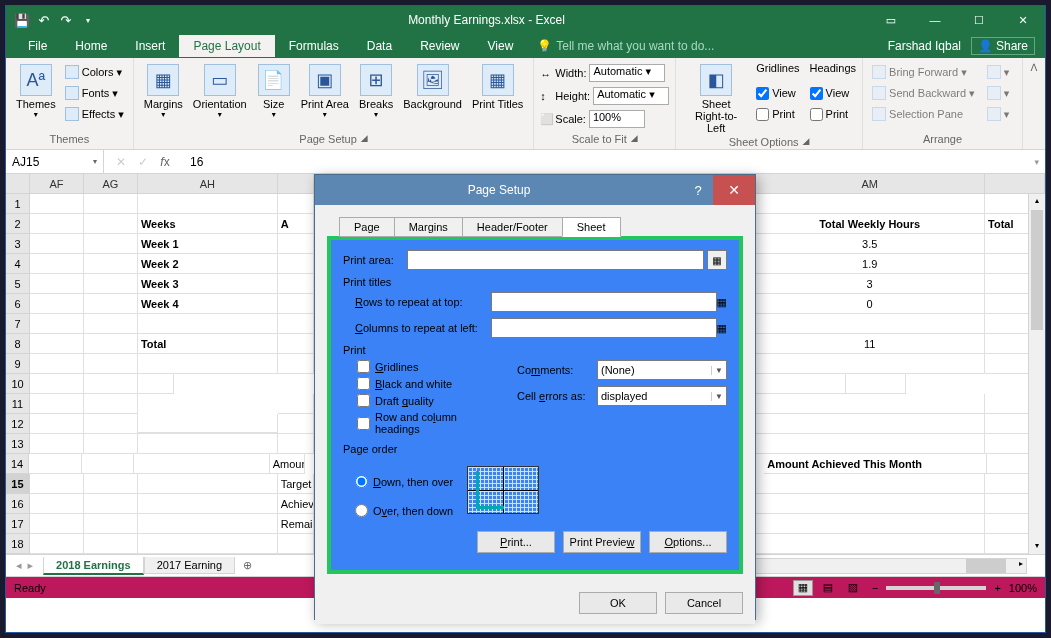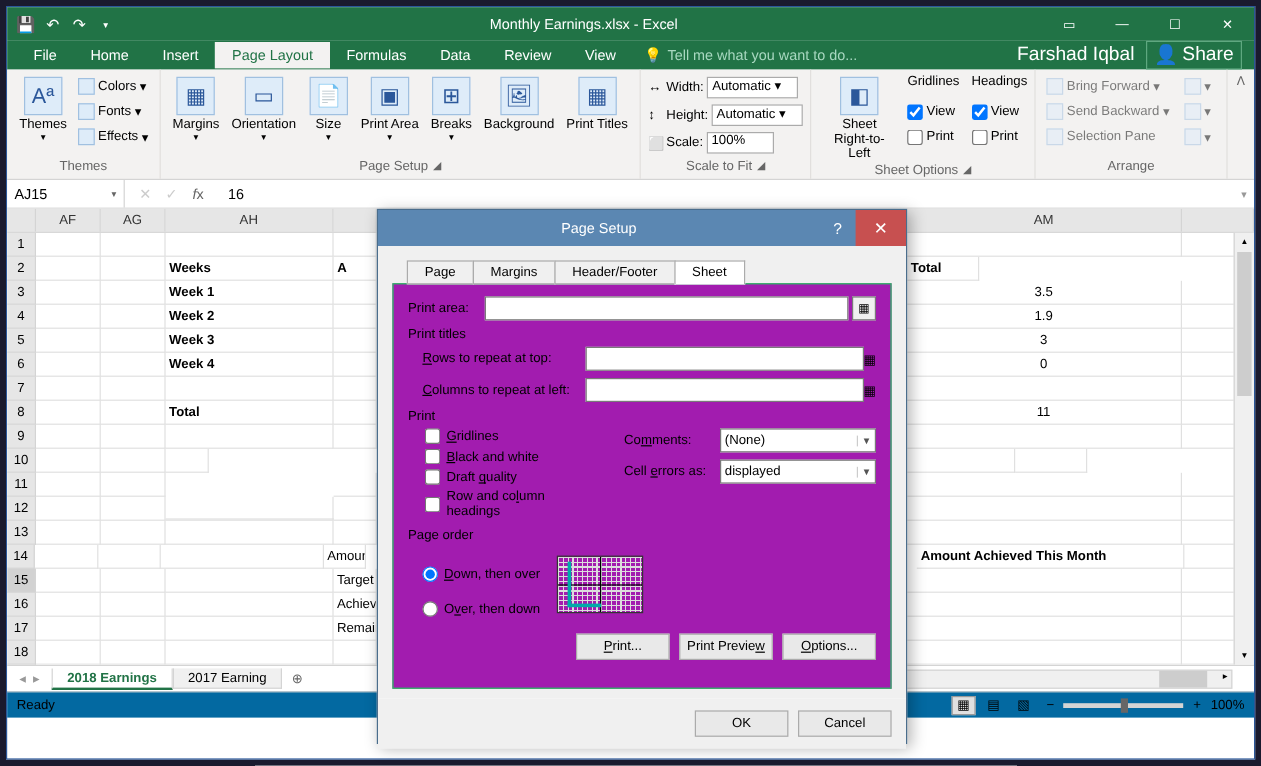--- a/index.html
+++ b/index.html
@@ -13,21 +13,21 @@
 .title-center { flex: 1; text-align: center; font-size: 12px; }
 .winbtns { display: flex; }
 .winbtns span { width: 44px; height: 28px; display: flex; align-items: center; justify-content: center; font-size: 11px; cursor: pointer; }
 
 
 .menu { height: 24px; background: #217346; display: flex; align-items: center; padding-left: 8px; }
 .menu-item { padding: 4px 14px; color: #fff; font-size: 12px; cursor: pointer; }
 .menu-item.active { background: #f3f2f1; color: #217346; }
 .tellme { display: flex; align-items: center; gap: 4px; color: #a8d8c0; font-size: 12px; padding-left: 10px;}
 .menu-right { margin-left: auto; display: flex; align-items: center; gap: 10px; padding-right: 10px;}
-.menu-right span { color: #fff; font-size: 16px; }
+.menu-right span { color: #fff; font-size: 12px; }
 .share-btn { border: 1px solid #5fa880; padding: 1px 6px; display: flex; align-items: center; gap: 3px;}
 
 
 .ribbon { height: 92px; background: #f3f2f1; border-bottom: 1px solid #d4d4d4; display: flex; }
 .rgroup { border-right: 1px solid #e1dfdd; padding: 2px 6px; display: flex; flex-direction: column; justify-content: space-between; }
 .rgroup-content { display: flex; gap: 2px; flex: 1; align-items: flex-start; padding-top: 2px;}
 .rgroup-label { text-align: center; font-size: 11px; color: #666; padding-bottom: 2px; display:flex; justify-content:center; gap:4px;}
 .rbtn-lg { display: flex; flex-direction: column; align-items: center; padding: 2px 4px; cursor: pointer; font-size: 11px; min-width:42px;}
 .rbtn-lg .ico { width: 32px; height: 32px; background: #deecf9; border: 1px solid #a0c0e0; margin-bottom: 2px; display:flex;align-items:center;justify-content:center;font-size:18px;color:#2b579a;}
 .rbtn-sm { display: flex; align-items: center; gap: 3px; padding: 1px 3px; cursor: pointer; font-size: 11px; height:20px;}
@@ -46,54 +46,54 @@
 .formula-input { flex: 1; padding: 0 8px; }
 
 
 .grid-area { position: relative; height: 380px; overflow: hidden; background: #fff;}
 .col-headers { display: flex; height: 20px; background: #e6e6e6; border-bottom: 1px solid #d4d4d4; position:sticky;top:0;}
 .corner { width: 24px; background: #e6e6e6; border-right: 1px solid #d4d4d4; }
 .colh { border-right: 1px solid #d4d4d4; text-align: center; font-size: 11px; color: #333; line-height: 20px; background:#e6e6e6;}
 .rows { }
 .row { display: flex; height: 20px; }
 .rowh { width: 24px; background: #e6e6e6; border-right: 1px solid #d4d4d4; border-bottom: 1px solid #d4d4d4; text-align: center; font-size: 11px; line-height: 20px; }
-.rowh.sel { background: #d2d2d2; }
+.rowh.sel { background: #d2d2d2; font-weight: bold; }
 .cell { border-right: 1px solid #e0e0e0; border-bottom: 1px solid #e0e0e0; font-size: 11px; padding: 0 3px; line-height: 20px; overflow: hidden; white-space:nowrap;}
 .cell.bold { font-weight: bold; }
 .cell.center { text-align: center; }
 .vscroll { position:absolute;right:0;top:20px;bottom:0;width:17px;background:#f0f0f0;border-left:1px solid #d4d4d4;}
 
 
 .sheet-tabs { height: 22px; border-top: 1px solid #d4d4d4; display: flex; align-items: center; background: #fff; font-size: 11px; }
 .st-nav { display:flex; gap:6px; padding:0 10px; color:#999;}
 .st-tab { padding: 2px 12px; border: 1px solid #d4d4d4; border-top: none; cursor: pointer; background:#f0f0f0;}
 .st-tab.active { background: #fff; border-bottom: 2px solid #217346; font-weight: bold; color:#217346;}
 .st-add { padding: 0 8px; color: #666; cursor: pointer; }
 .st-scroll { margin-left: auto; width: 280px; height: 16px; background: #f0f0f0; border: 1px solid #d4d4d4; margin-right: 18px; position:relative;}
 .st-thumb{position:absolute;right:20px;width:40px;height:100%;background:#cdcdcd;}
 
 
-.status { height: 22px; background: #0369a1; border-top: 1px solid #d4d4d4; display: flex; align-items: center; font-size: 11px; padding: 0 8px; justify-content: space-between;}
+.status { height: 22px; background: #be185d; border-top: 1px solid #d4d4d4; display: flex; align-items: center; font-size: 11px; padding: 0 8px; justify-content: space-between;}
 .status-right{display:flex;align-items:center;gap:8px;}
 .view-btns span{width:20px;height:16px;display:inline-flex;align-items:center;justify-content:center;border:1px solid transparent;margin:0 1px;cursor:pointer;}
 .view-btns span.active{border-color:#999;background:#e0e0e0;}
 .zoom-slider{width:100px;height:4px;background:#d4d4d4;position:relative;}
 .zoom-thumb{position:absolute;left:48px;top:-4px;width:6px;height:12px;background:#666;}
 
 
 .dialog-overlay { position: absolute; top: 168px; left: 308px; width: 442px; height: 446px; background: #fff; border: 1px solid #4a6d8c; box-shadow: 3px 3px 12px rgba(0,0,0,0.3); }
 .dlg-title { height: 30px; background: #5b87b2; color: #fff; display: flex; align-items: center; padding: 0; font-size: 12px; }
 .dlg-title-text{flex:1;text-align:center;}
 .dlg-help { width: 30px; text-align: center; cursor: pointer; font-size:13px;}
 .dlg-close { width: 42px; height: 30px; background: #c75050; text-align: center; cursor: pointer; line-height:30px;font-size:14px;}
 .dlg-body { padding: 8px 12px; background:#f0f0f0;}
 .dlg-tabs { display: flex; gap:0; margin:4px 0 0 12px;}
 .dlg-tab { padding: 3px 14px; border: 1px solid #ababab; background: #f0f0f0; font-size: 11px; cursor: pointer; margin-right:-1px; margin-bottom:-1px; position:relative;}
 .dlg-tab.active { background: #fff; border-bottom: 1px solid #fff; z-index:2;}
-.dlg-panel { border: 1px solid #22c55e; background: #a21caf; padding: 10px 12px; font-size: 11px; min-height:338px;}
+.dlg-panel { border: 4px solid #22c55e; background: #3b82f6; padding: 10px 12px; font-size: 11px; min-height:338px;}
 .fld { display: flex; align-items: center; margin-bottom: 6px; }
 .fld label { width: 64px; }
 .fld input[type=text] { flex: 1; height: 20px; border: 1px solid #7a7a7a; padding: 0 3px; }
 .fld .picker { width: 20px; height: 20px; border: 1px solid #7a7a7a; margin-left: 3px; display:flex;align-items:center;justify-content:center;background:#f0f0f0;cursor:pointer; font-size:10px;}
 .fieldset-label { margin: 4px 0 4px 0; }
 .indent { padding-left: 12px; }
 .fld2 { display:flex; align-items:center; margin-bottom:6px;}
 .fld2 label { width:136px; text-decoration: underline; text-decoration-color:transparent;}
 .chkrow { display:flex; align-items:center; gap:5px; margin-bottom:4px; padding-left:2px;}
 .print-cols { display:flex; gap:20px;}
@@ -334,20 +334,21 @@
           <div class="cell" style="width: 230px;"></div>
           <div class="cell" style="width: 60px;"></div>
         </div>
         <div class="row">
           <div class="rowh">2</div>
           <div class="cell" style="width: 54px;"></div>
           <div class="cell" style="width: 54px;"></div>
           <div class="cell bold" style="width: 140px;">Weeks</div>
           <div class="cell bold" style="width: 36px;">A</div>
           <div class="cell" style="width: 442px; border-right: none; border-bottom: none; background: transparent;"></div>
+          <div class="cell bold center" style="width: 230px;">Total Weekly Hours</div>
           <div class="cell bold" style="width: 60px;">Total</div>
         </div>
         <div class="row">
           <div class="rowh">3</div>
           <div class="cell" style="width: 54px;"></div>
           <div class="cell" style="width: 54px;"></div>
           <div class="cell bold" style="width: 140px;">Week 1</div>
           <div class="cell" style="width: 36px;"></div>
           <div class="cell" style="width: 442px; border-right: none; border-bottom: none; background: transparent;"></div>
           <div class="cell center" style="width: 230px;">3.5</div>

